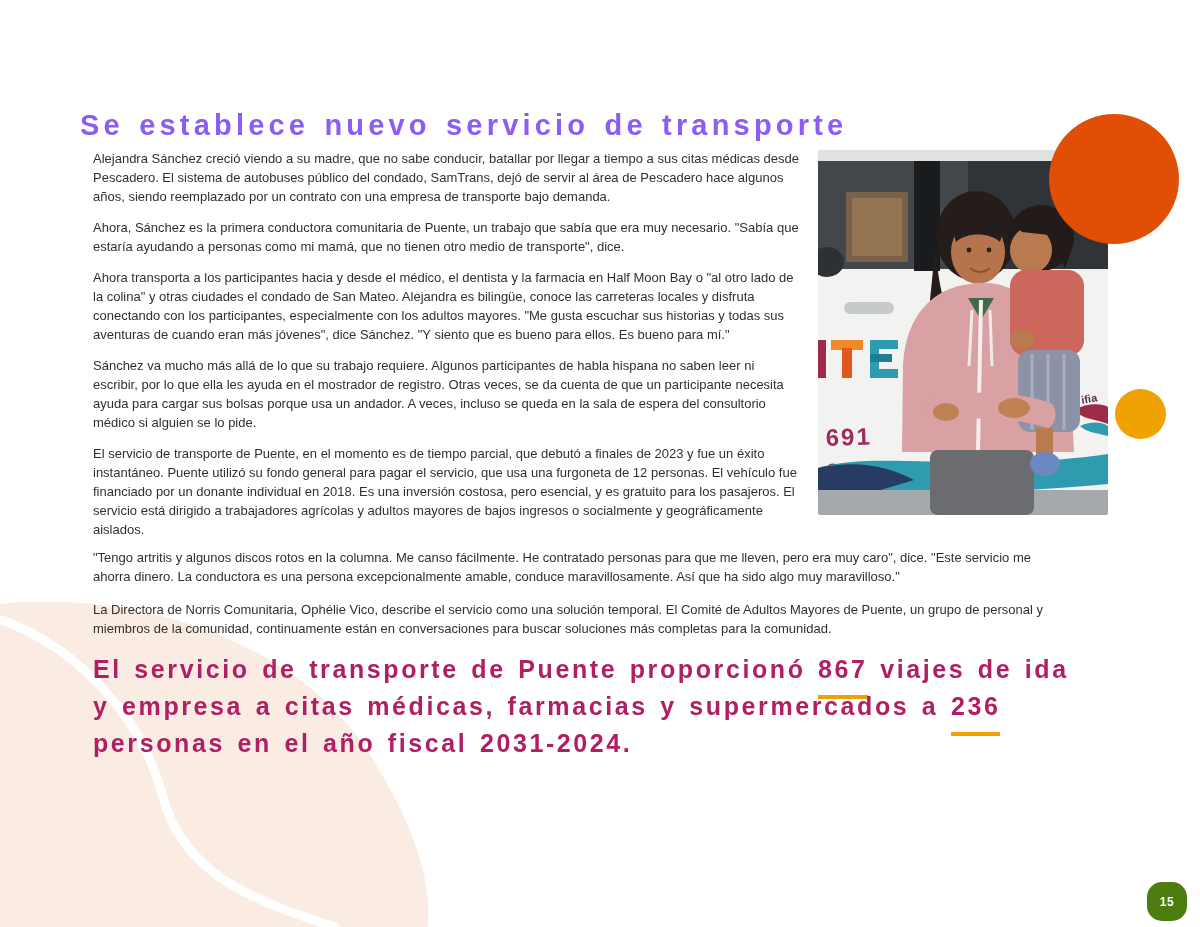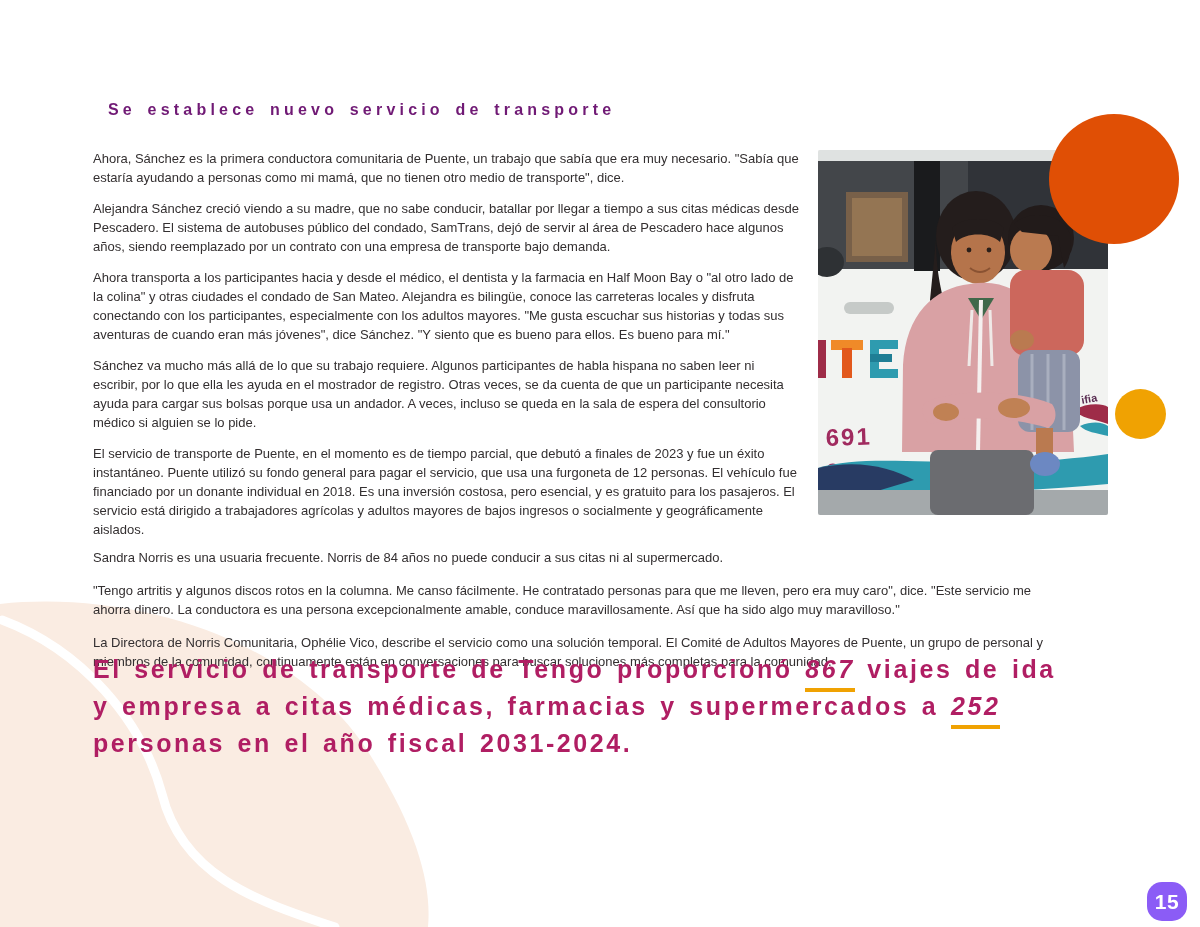--- a/index.html
+++ b/index.html
@@ -16,65 +16,64 @@
     background:#e04f05;z-index:3;
   }
   
   .circle-small{
     position:absolute;left:1115px;top:389px;width:51px;height:50px;border-radius:50%;
     background:#f0a202;z-index:3;
   }
   
   .page-badge{
     position:absolute;left:1147px;top:882px;width:40px;height:39px;border-radius:15px;
-    background:#8b5cf6;color:#ffffff;display:flex;align-items:center;justify-content:center;
-    font-size:21px;font-weight:bold;z-index:4;letter-spacing:0.5px;
+    background:#4d7c0f;color:#ffffff;display:flex;align-items:center;justify-content:center;
+    font-size:12px;font-weight:bold;z-index:4;letter-spacing:0.5px;
   }
   .page-title{
-    position:absolute;left:108px;top:90px;width:900px;z-index:2;
-    font-size:16px;font-weight:bold;color:#701a75;letter-spacing:4.2px;word-spacing:3px;
+    position:absolute;left:80px;top:90px;width:900px;z-index:2;
+    font-size:29px;font-weight:bold;color:#8b5cf6;letter-spacing:4.2px;word-spacing:3px;
   }
   .article{position:absolute;left:93px;top:149px;width:973px;z-index:2;}
   .article p{
     margin:0 0 12px 0;font-size:13px;line-height:19px;color:#332f30;
   }
   .article p.narrow{width:707px;}
   .article p.wide{width:973px;}
   .photo{
     position:absolute;left:818px;top:150px;width:290px;height:365px;z-index:1;
     border-radius:2px;overflow:hidden;background:#f2f3f1;
   }
   .pullquote{
     position:absolute;left:93px;top:651px;width:978px;z-index:2;
     font-size:25px;font-weight:bold;color:#b01e63;
     letter-spacing:2.6px;word-spacing:3px;line-height:37px;
   }
   .pullquote .stat{
-    border-bottom:4px solid #f0a202;padding-bottom:5px;font-style:italic;
+    border-bottom:4px solid #f0a202;padding-bottom:12px;
   }
 </style>
 </head>
 <body>
 
 <div class="blob-wrap">
   <svg width="470" height="345" viewBox="0 0 470 345">
     <path d="M0,22 C130,8 290,55 365,165 C415,242 432,300 428,345 L0,345 Z" fill="#faece2"></path>
     <path d="M2,38 C82,68 142,138 162,212 C182,292 252,318 335,345" fill="none" stroke="#ffffff" stroke-width="9" stroke-linecap="round"></path>
   </svg>
 </div>
 
 <h1 class="page-title">Se establece nuevo servicio de transporte</h1>
 
 <div class="article">
+  <p class="narrow">Alejandra Sánchez creció viendo a su madre, que no sabe conducir, batallar por llegar a tiempo a sus citas médicas desde Pescadero. El sistema de autobuses público del condado, SamTrans, dejó de servir al área de Pescadero hace algunos años, siendo reemplazado por un contrato con una empresa de transporte bajo demanda.</p>
   <p class="narrow">Ahora, Sánchez es la primera conductora comunitaria de Puente, un trabajo que sabía que era muy necesario. "Sabía que estaría ayudando a personas como mi mamá, que no tienen otro medio de transporte", dice.</p>
-  <p class="narrow">Alejandra Sánchez creció viendo a su madre, que no sabe conducir, batallar por llegar a tiempo a sus citas médicas desde Pescadero. El sistema de autobuses público del condado, SamTrans, dejó de servir al área de Pescadero hace algunos años, siendo reemplazado por un contrato con una empresa de transporte bajo demanda.</p>
   <p class="narrow">Ahora transporta a los participantes hacia y desde el médico, el dentista y la farmacia en Half Moon Bay o "al otro lado de la colina" y otras ciudades el condado de San Mateo. Alejandra es bilingüe, conoce las carreteras locales y disfruta conectando con los participantes, especialmente con los adultos mayores. "Me gusta escuchar sus historias y todas sus aventuras de cuando eran más jóvenes", dice Sánchez. "Y siento que es bueno para ellos. Es bueno para mí."</p>
   <p class="narrow">Sánchez va mucho más allá de lo que su trabajo requiere. Algunos participantes de habla hispana no saben leer ni escribir, por lo que ella les ayuda en el mostrador de registro. Otras veces, se da cuenta de que un participante necesita ayuda para cargar sus bolsas porque usa un andador. A veces, incluso se queda en la sala de espera del consultorio médico si alguien se lo pide.</p>
   <p class="narrow" style="margin-bottom:9px;">El servicio de transporte de Puente, en el momento es de tiempo parcial, que debutó a finales de 2023 y fue un éxito instantáneo. Puente utilizó su fondo general para pagar el servicio, que usa una furgoneta de 12 personas. El vehículo fue financiado por un donante individual en 2018. Es una inversión costosa, pero esencial, y es gratuito para los pasajeros. El servicio está dirigido a trabajadores agrícolas y adultos mayores de bajos ingresos o socialmente y geográficamente aislados.</p>
-  <p class="narrow" style="margin-bottom:14px;">Sandra Norris es una usuaria frecuente. Norris de 84 años no puede conducir a sus citas ni al supermercado.</p>
   <p class="wide" style="margin-bottom:14px;">"Tengo artritis y algunos discos rotos en la columna. Me canso fácilmente. He contratado personas para que me lleven, pero era muy caro", dice. "Este servicio me ahorra dinero. La conductora es una persona excepcionalmente amable, conduce maravillosamente. Así que ha sido algo muy maravilloso."</p>
   <p class="wide">La Directora de Norris Comunitaria, Ophélie Vico, describe el servicio como una solución temporal. El Comité de Adultos Mayores de Puente, un grupo de personal y miembros de la comunidad, continuamente están en conversaciones para buscar soluciones más completas para la comunidad.</p>
 </div>
 
 <div class="photo">
   <svg width="290" height="365" viewBox="0 0 290 365">
 
     <rect x="0" y="0" width="290" height="365" fill="#f2f3f1"></rect>
 
     <rect x="0" y="0" width="290" height="11" fill="#dfe2e1"></rect>
@@ -152,17 +151,17 @@
 
     <path d="M108,252 C140,238 200,240 234,254 C240,262 238,274 230,278 C190,266 140,266 112,274 C104,268 102,258 108,252 Z" fill="#d9a1a4"></path>
     <ellipse cx="196" cy="258" rx="16" ry="10" fill="#c08154"></ellipse>
     <ellipse cx="128" cy="262" rx="13" ry="9" fill="#c08154"></ellipse>
   </svg>
 </div>
 
 <div class="circle-big"></div>
 <div class="circle-small"></div>
 
-<div class="pullquote"><span>El servicio de transporte de Tengo proporcionó </span><span class="stat">867</span><span> viajes de ida y empresa a citas médicas, farmacias y supermercados a </span><span class="stat">252</span><span> personas en el año fiscal 2031-2024.</span></div>
+<div class="pullquote"><span>El servicio de transporte de Puente proporcionó </span><span class="stat">867</span><span> viajes de ida y empresa a citas médicas, farmacias y supermercados a </span><span class="stat">236</span><span> personas en el año fiscal 2031-2024.</span></div>
 
 <div class="page-badge">
   <span>15</span>
 </div>
 
 </body></html>

